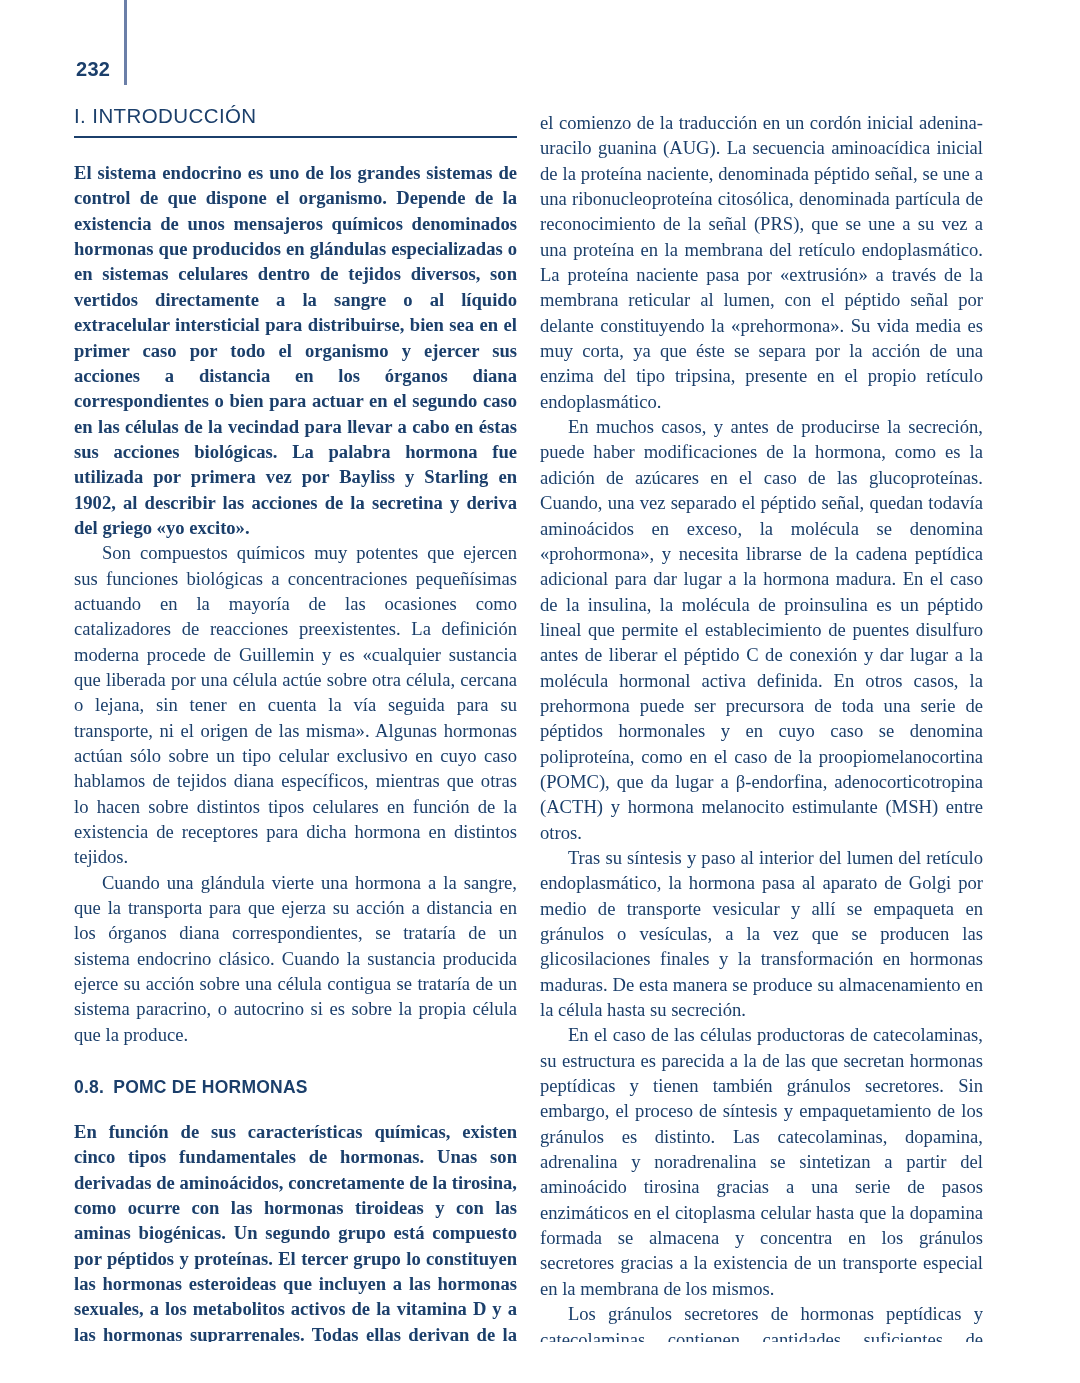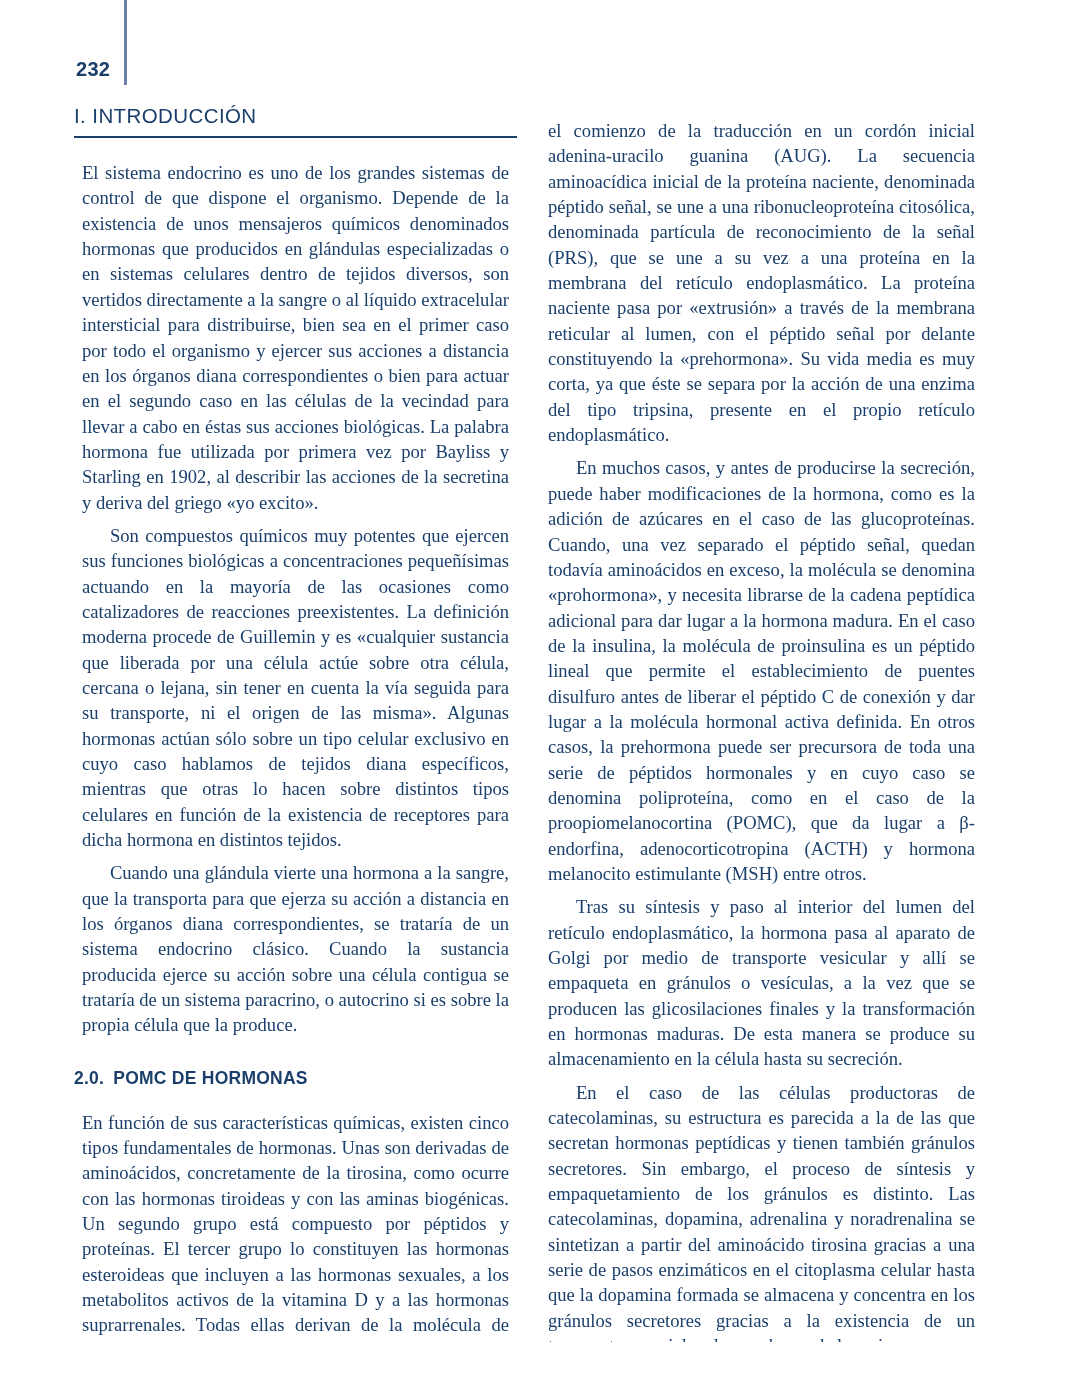--- a/index.html
+++ b/index.html
@@ -84,31 +84,31 @@
     font-size: 17.5px;
     font-weight: bold;
     letter-spacing: 0.25px;
     color: #1b3f6b;
     margin: 30px 0 20px 0;
     line-height: 1.25;
   }
   h2.sec .num { margin-right: 9px; }
 
   p.body {
-    margin: 8px;
+    margin: 0;
     font-size: 18.6px;
     line-height: 25.35px;
     text-align: justify;
     text-justify: inter-word;
     color: #1b3f6b;
     hyphens: manual;
     -webkit-hyphens: manual;
   }
   p.body + p.body { text-indent: 1.5em; }
-  p.first { text-indent: 0; }
+  p.first { text-indent: 0; font-weight: bold; }
   p.cont  { text-indent: 0; }
 </style>
 </head>
 <body>
 
 <div class="page">
 
   <div class="running-head">
     <span class="folio">232</span>
     <span class="head-rule"></span>
@@ -117,21 +117,21 @@
   <div class="col col-left">
 
     <h1 class="sec">I. INTRODUCCIÓN</h1>
     <div class="rule-under"></div>
 
     <p class="body first">El sistema endocrino es uno de los grandes sistemas de control de que dispone el organismo. Depende de la existencia de unos mensajeros químicos denominados hormonas que producidos en glándulas especializadas o en sistemas celulares dentro de tejidos diversos, son vertidos directamente a la sangre o al líquido extracelular intersticial para distribuirse, bien sea en el primer caso por todo el organismo y ejercer sus acciones a distancia en los órganos diana correspondientes o bien para actuar en el segundo caso en las células de la vecindad para llevar a cabo en éstas sus acciones biológicas. La palabra hormona fue utilizada por primera vez por Bayliss y Starling en 1902, al describir las acciones de la secretina y deriva del griego «yo excito».</p>
     <p class="body">Son compuestos químicos muy potentes que ejercen sus funciones biológicas a concentraciones pequeñísimas actuando en la mayoría de las ocasiones como catalizadores de reacciones preexistentes. La definición moderna procede de Guillemin y es «cualquier sustancia que liberada por una célula actúe sobre otra célula, cercana o lejana, sin tener en cuenta la vía seguida para su transporte, ni el origen de las misma». Algunas hormonas actúan sólo sobre un tipo celular exclusivo en cuyo caso hablamos de tejidos diana específicos, mientras que otras lo hacen sobre distintos tipos celulares en función de la existencia de receptores para dicha hormona en distintos tejidos.</p>
     <p class="body">Cuando una glándula vierte una hormona a la sangre, que la transporta para que ejerza su acción a distancia en los órganos diana correspondientes, se trataría de un sistema endocrino clásico. Cuando la sustancia producida ejerce su acción sobre una célula contigua se trataría de un sistema paracrino, o autocrino si es sobre la propia célula que la produce.</p>
 
     <h2 class="sec">
-      <span class="num">2.0.</span><span>POMC DE HORMONAS</span>
+      <span class="num">0.8.</span><span>POMC DE HORMONAS</span>
     </h2>
 
     <p class="body first">En función de sus características químicas, existen cinco tipos fundamentales de hormonas. Unas son derivadas de aminoácidos, concretamente de la tirosina, como ocurre con las hormonas tiroideas y con las aminas biogénicas. Un segundo grupo está compuesto por péptidos y proteínas. El tercer grupo lo constituyen las hormonas esteroideas que incluyen a las hormonas sexuales, a los metabolitos activos de la vitamina D y a las hormonas suprarrenales. Todas ellas derivan de la molécula de colesterol. Un cuarto grupo son derivados de los ácidos grasos, y finalmente un quinto grupo, lo constituyen los gases como el CO o el NO.</p>
 
   </div>
 
   <div class="col col-right">
 
     <p class="body cont">el comienzo de la traducción en un cordón inicial adenina-uracilo guanina (AUG). La secuencia aminoacídica inicial de la proteína naciente, denominada péptido señal, se une a una ribonucleoproteína citosólica, denominada partícula de reconocimiento de la señal (PRS), que se une a su vez a una proteína en la membrana del retículo endoplasmático. La proteína naciente pasa por «extrusión» a través de la membrana reticular al lumen, con el péptido señal por delante constituyendo la «prehormona». Su vida media es muy corta, ya que éste se separa por la acción de una enzima del tipo tripsina, presente en el propio retículo endoplasmático.</p>
     <p class="body">En muchos casos, y antes de producirse la secreción, puede haber modificaciones de la hormona, como es la adición de azúcares en el caso de las glucoproteínas. Cuando, una vez separado el péptido señal, quedan todavía aminoácidos en exceso, la molécula se denomina «prohormona», y necesita librarse de la cadena peptídica adicional para dar lugar a la hormona madura. En el caso de la insulina, la molécula de proinsulina es un péptido lineal que permite el establecimiento de puentes disulfuro antes de liberar el péptido C de conexión y dar lugar a la molécula hormonal activa definida. En otros casos, la prehormona puede ser precursora de toda una serie de péptidos hormonales y en cuyo caso se denomina poliproteína, como en el caso de la proopiomelanocortina (POMC), que da lugar a β-endorfina, adenocorticotropina (ACTH) y hormona melanocito estimulante (MSH) entre otros.</p>

